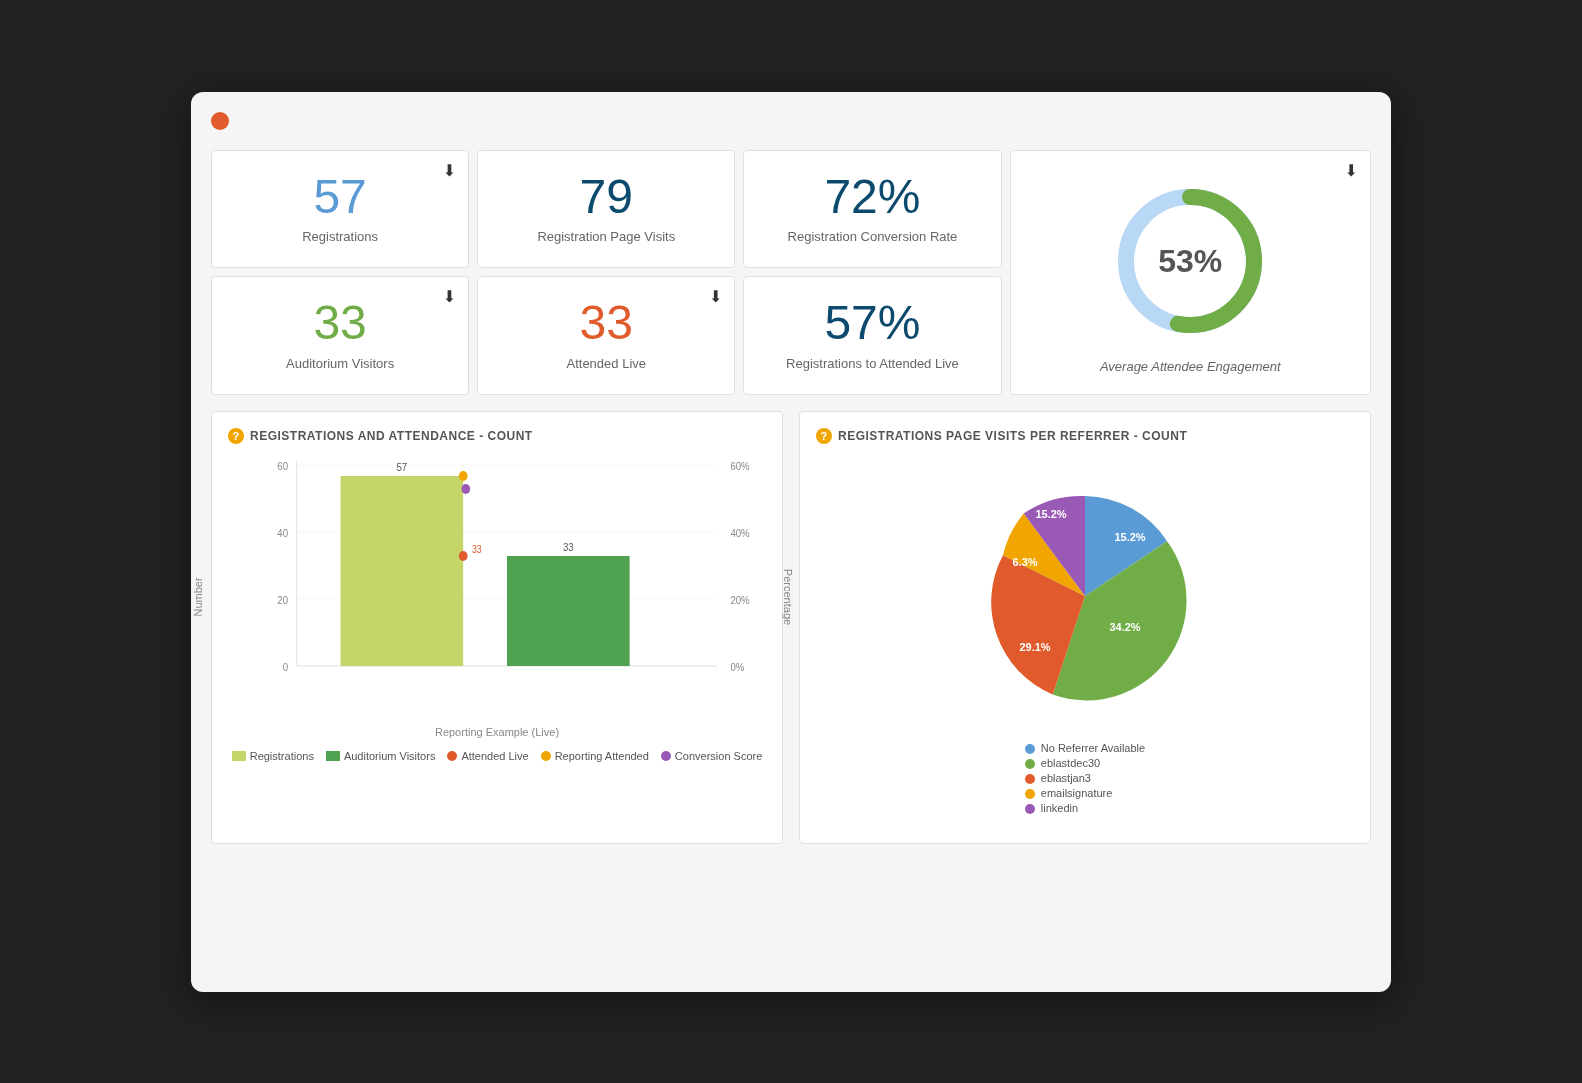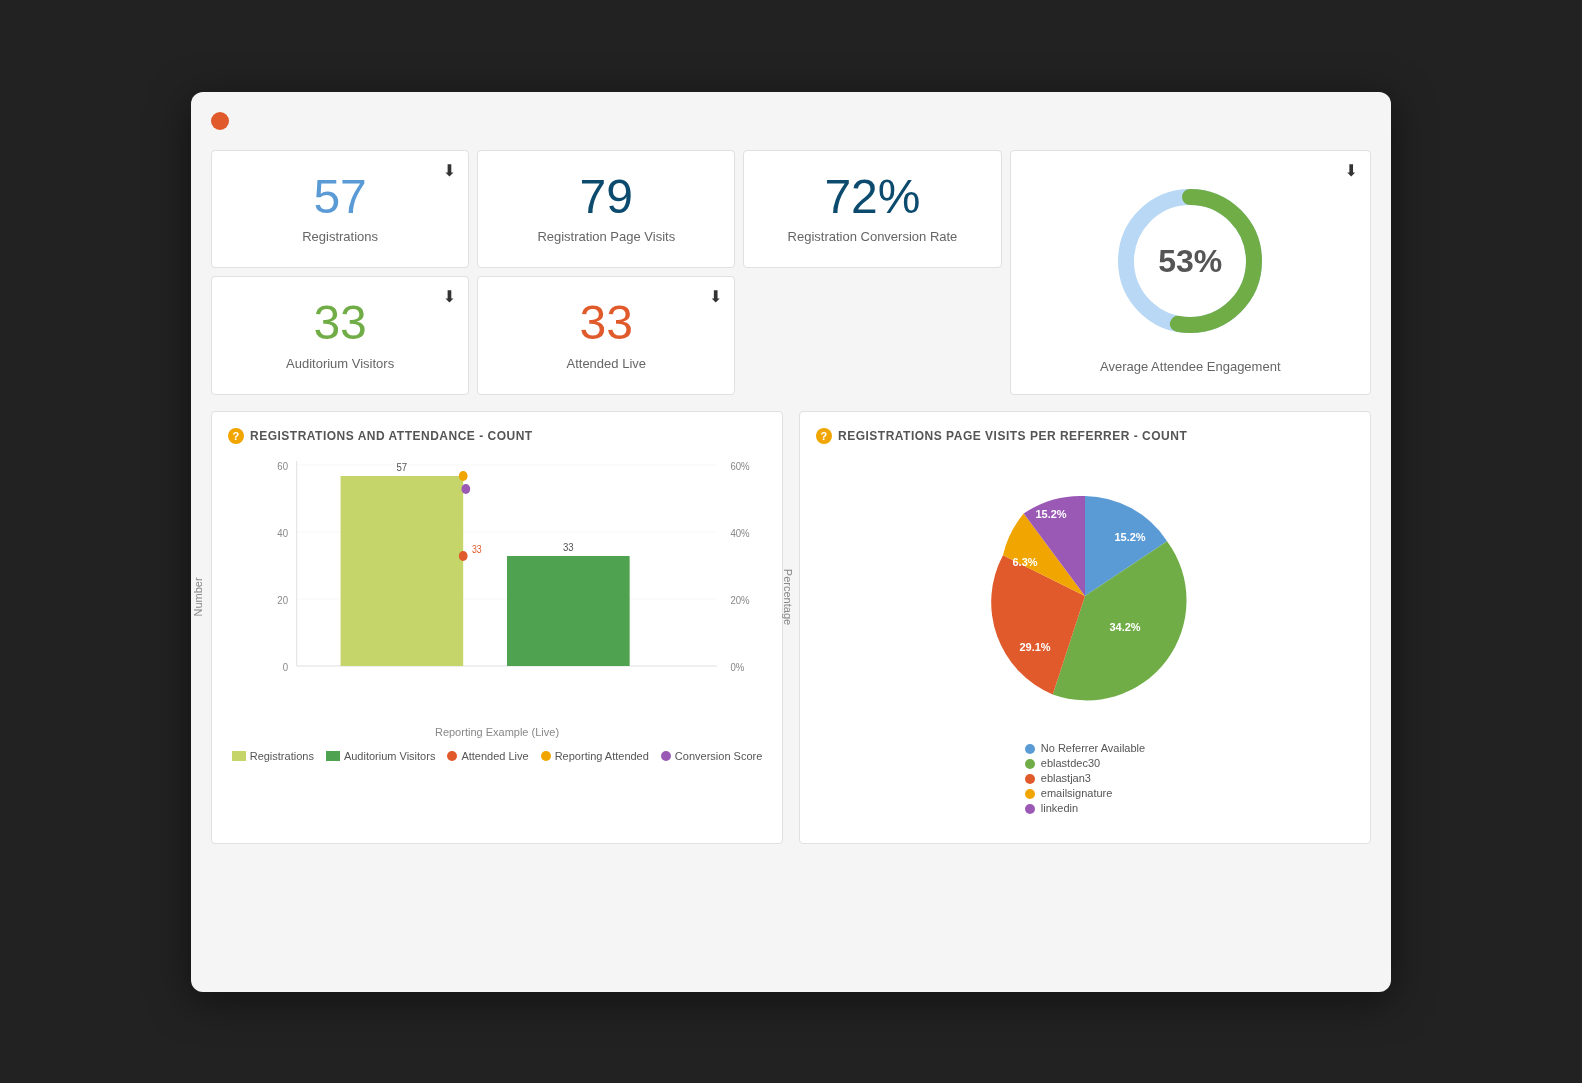--- a/index.html
+++ b/index.html
@@ -94,20 +94,21 @@
       transform: translate(-50%, -50%);
       font-size: 32px;
       font-weight: 700;
       color: #555;
     }
     .donut-label {
       font-size: 13px;
       color: #666;
       text-align: center;
       margin-top: 8px;
+      font-style: italic;
     }
 
     
     .charts-row {
       display: grid;
       grid-template-columns: 1fr 1fr;
       gap: 16px;
     }
     .chart-card {
       background: #fff;
@@ -267,20 +268,24 @@
       <div class="stat-value green">33</div>
       <div class="stat-label">Auditorium Visitors</div>
     </div>
 
     <div class="stat-card">
       <span class="download-icon">⬇</span>
       <div class="stat-value red">33</div>
       <div class="stat-label">Attended Live</div>
     </div>
 
+    <div class="stat-card">
+      <div class="stat-value gray">57%</div>
+      <div class="stat-label">Registrations to Attended Live</div>
+    </div>
 
   </div>
 
   <div class="charts-row">
 
     <div class="chart-card">
       <div class="chart-title">
         <div class="help-icon">?</div>
         <span>REGISTRATIONS AND ATTENDANCE - COUNT</span>
       </div>

